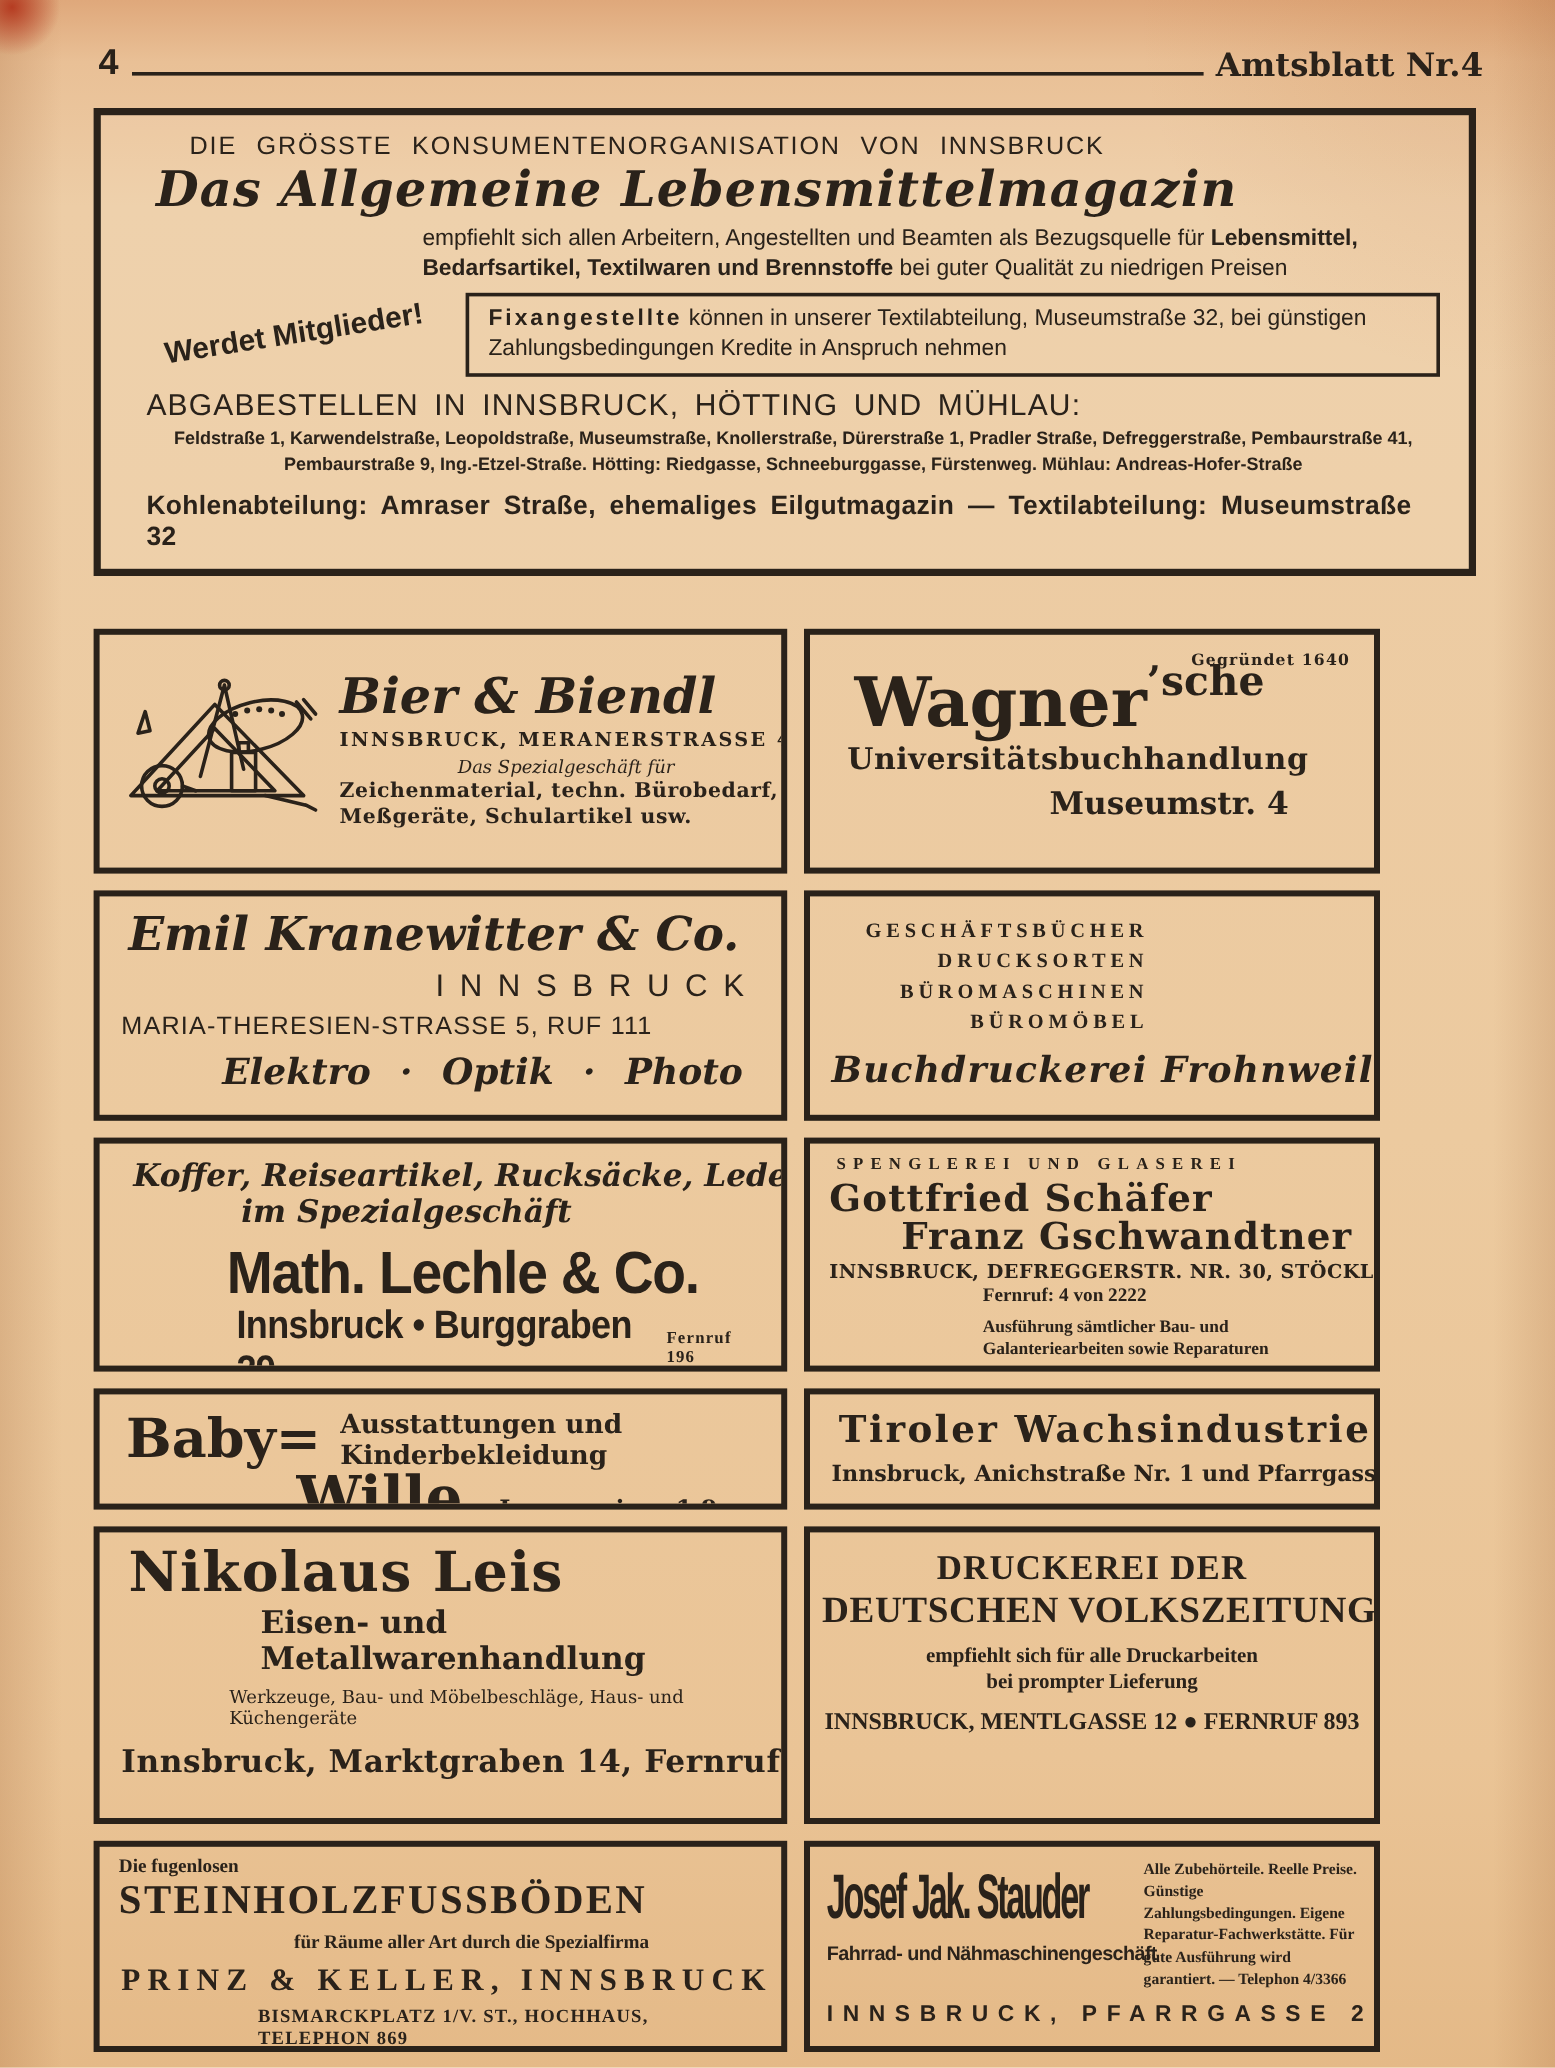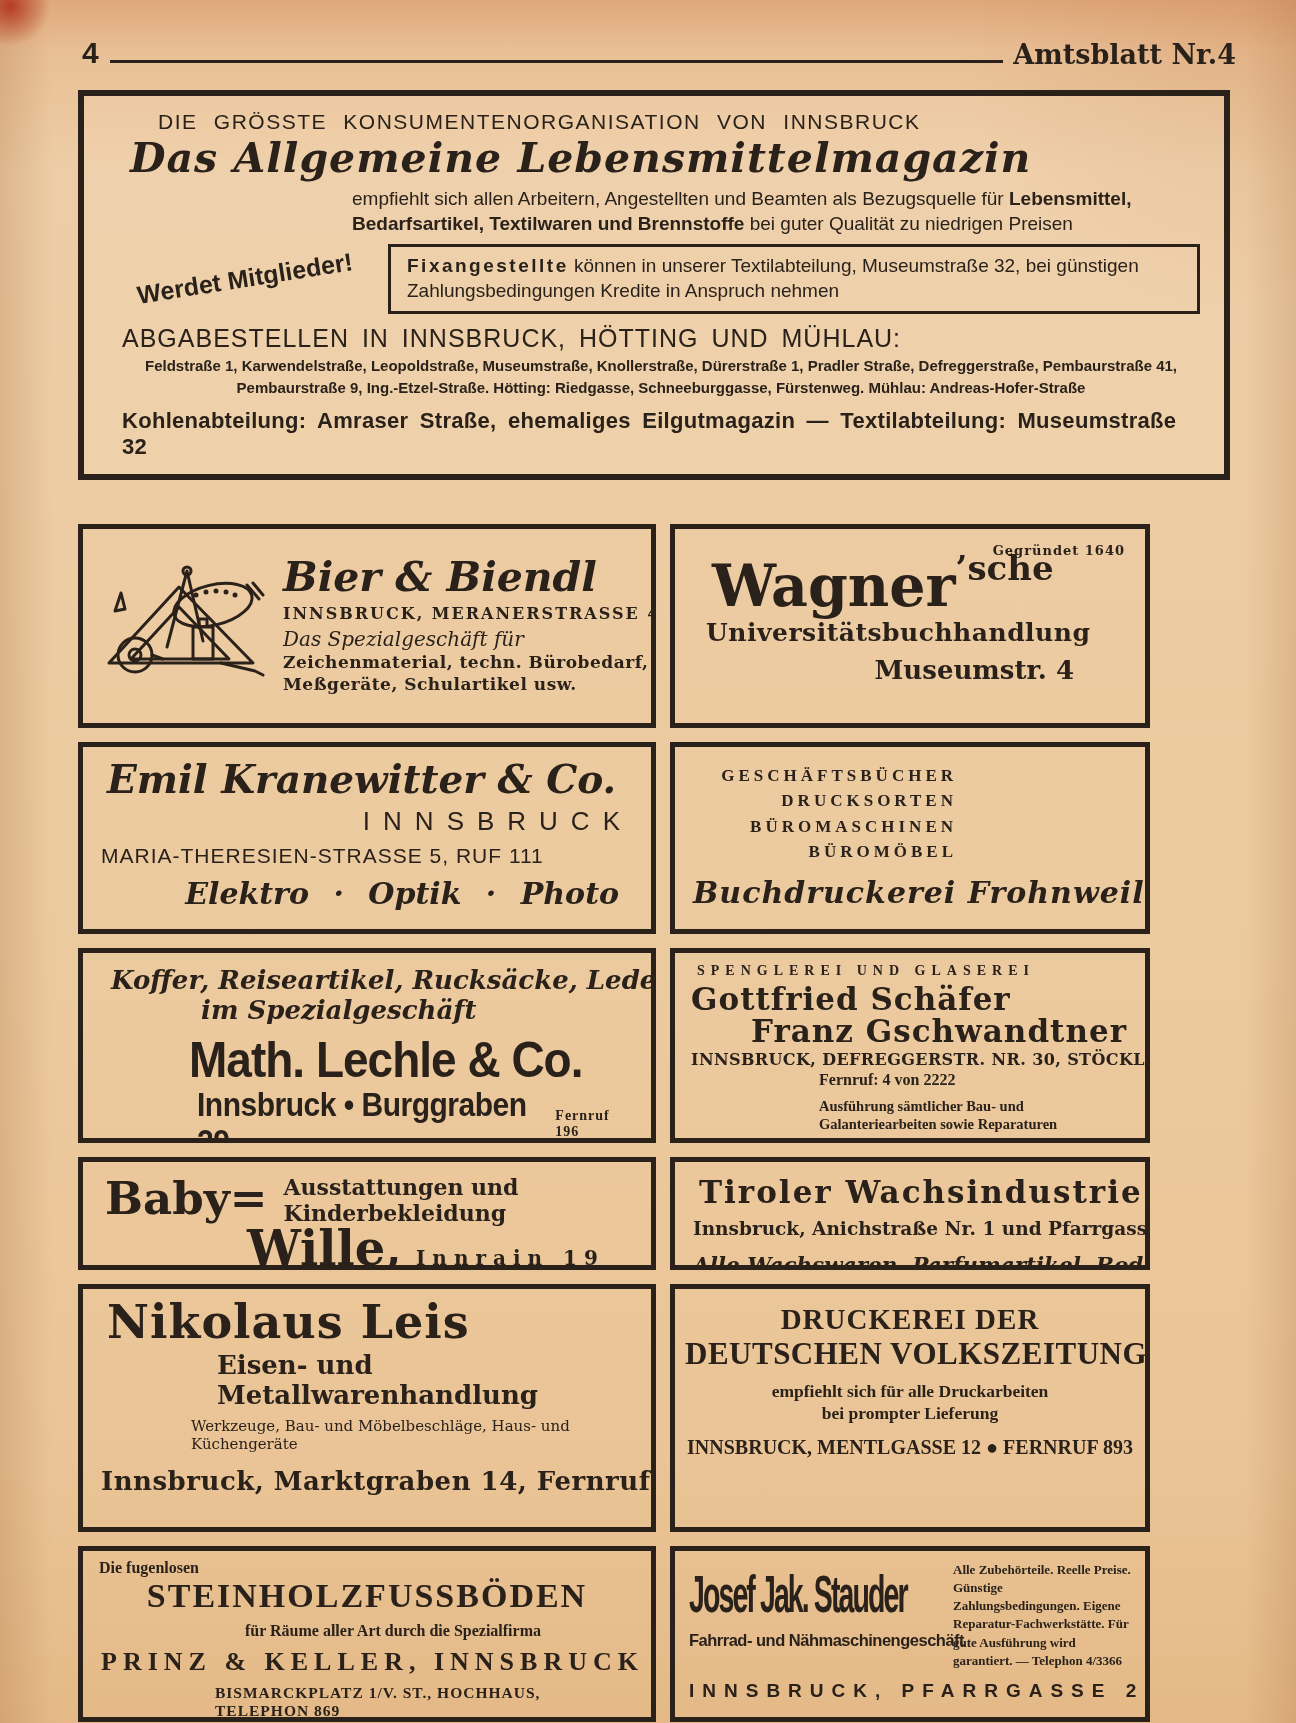--- a/index.html
+++ b/index.html
@@ -31,28 +31,28 @@
   .fixbox b{letter-spacing:2.5px;}
   .stations-h{font:400 25px "Liberation Sans",sans-serif;letter-spacing:1px;word-spacing:5px;margin:10px 0 2px 6px;}
   .stations{font:700 15px "Liberation Sans",sans-serif;line-height:1.45;text-align:center;margin:0 4px;}
   .departments{font:700 22px "Liberation Sans",sans-serif;word-spacing:5px;letter-spacing:.3px;margin:9px 0 4px 6px;}
   
   .adgrid{margin:44px 0 0 78px;width:1072px;display:flex;flex-direction:column;gap:14px;}
   .adrow{display:flex;gap:14px;}
   .adbox{border:5px solid #2a221a;box-sizing:border-box;position:relative;overflow:hidden;}
   .colL{width:578px;flex:none;}
   .colR{width:480px;flex:none;}
-  .r1{height:204px}.r2{height:192px}.r3{height:195px}.r4{height:113px}.r5{height:248px}.r6{height:176px}
+  .r1{height:204px}.r2{height:192px}.r3{height:195px}.r4{height:101px}.r5{height:248px}.r6{height:176px}
   
   .bier{display:flex;align-items:center;padding:8px 12px;}
   .bier-art{flex:none;margin:4px 2px 0 6px;}
   .bier-text{margin-left:10px;}
   .bier-name{font-family:"DejaVu Serif",serif;font-style:italic;font-weight:700;font-size:41px;line-height:1.05;}
   .bier-addr{font-family:"DejaVu Serif",serif;font-weight:700;font-size:16px;letter-spacing:2px;margin-top:5px;white-space:nowrap;}
-  .bier-tag{font-family:"DejaVu Serif",serif;font-style:italic;font-size:20px;margin-top:4px;}
+  .bier-tag{font-family:"DejaVu Serif",serif;font-style:italic;font-size:15px;margin-top:4px;text-align:center;}
   .bier-prod{font-family:"DejaVu Serif",serif;font-weight:700;font-size:17px;letter-spacing:.5px;line-height:1.3;}
   
   .wagner{padding:10px 27px;}
   .wagner-founded{position:absolute;top:14px;right:20px;font-family:"DejaVu Serif",serif;font-weight:700;font-size:13px;letter-spacing:1px;}
   .wagner-name{font-family:"DejaVu Serif",serif;font-weight:700;font-size:57px;line-height:1;margin:12px 0 0 10px;}
   .wagner-suffix{font-size:34px;vertical-align:26px;letter-spacing:0;}
   .wagner-sub{font-family:"DejaVu Serif",serif;font-weight:700;font-size:25px;margin:4px 0 0 4px;letter-spacing:.5px;}
   .wagner-addr{font-family:"DejaVu Serif",serif;font-weight:700;font-size:26px;text-align:right;margin:8px 44px 0 0;}
   
   .kran{padding:12px 18px;}
@@ -101,21 +101,21 @@
   .leis-addr{font-family:"DejaVu Serif",serif;font-weight:700;font-size:26px;letter-spacing:.5px;margin:13px 0 0 2px;white-space:nowrap;}
   
   .volks{padding:10px 10px;text-align:center;}
   .volks-t1{font:700 29px "Liberation Serif",serif;letter-spacing:1px;margin-top:4px;}
   .volks-t2{font:700 31px "Liberation Serif",serif;letter-spacing:.5px;white-space:nowrap;}
   .volks-body{font:700 17.5px "Liberation Serif",serif;line-height:1.25;margin-top:9px;}
   .volks-addr{font:700 20px "Liberation Serif",serif;margin-top:11px;white-space:nowrap;}
   
   .prinz{padding:8px 16px;}
   .prinz-intro{font:700 16px "Liberation Serif",serif;}
-  .prinz-title{font:700 34px "Liberation Serif",serif;letter-spacing:2px;text-align:center;margin-top:0;}
+  .prinz-title{font:700 34px "Liberation Serif",serif;letter-spacing:2px;text-align:left;margin-top:0;}
   .prinz-sub{font:700 16px "Liberation Serif",serif;margin:7px 0 0 146px;}
   .prinz-name{font:700 26px "Liberation Serif",serif;letter-spacing:6px;margin:7px 0 0 2px;white-space:nowrap;}
   .prinz-addr{font:700 15.5px "Liberation Serif",serif;letter-spacing:1px;margin:7px 0 0 116px;}
   
   .staud{padding:10px 14px 8px 14px;}
   .staud-top{display:flex;}
   .staud-left{width:250px;flex:none;}
   .staud-name{font:700 30px "Liberation Sans",sans-serif;letter-spacing:-2px;transform:scale(.95,1.75);transform-origin:left top;white-space:nowrap;margin-top:4px;}
   .staud-sub{font:700 16.5px "Liberation Sans",sans-serif;letter-spacing:-.5px;margin-top:32px;white-space:nowrap;}
   .staud-details{font:700 13px "Liberation Serif",serif;line-height:1.4;margin-left:14px;width:198px;}

